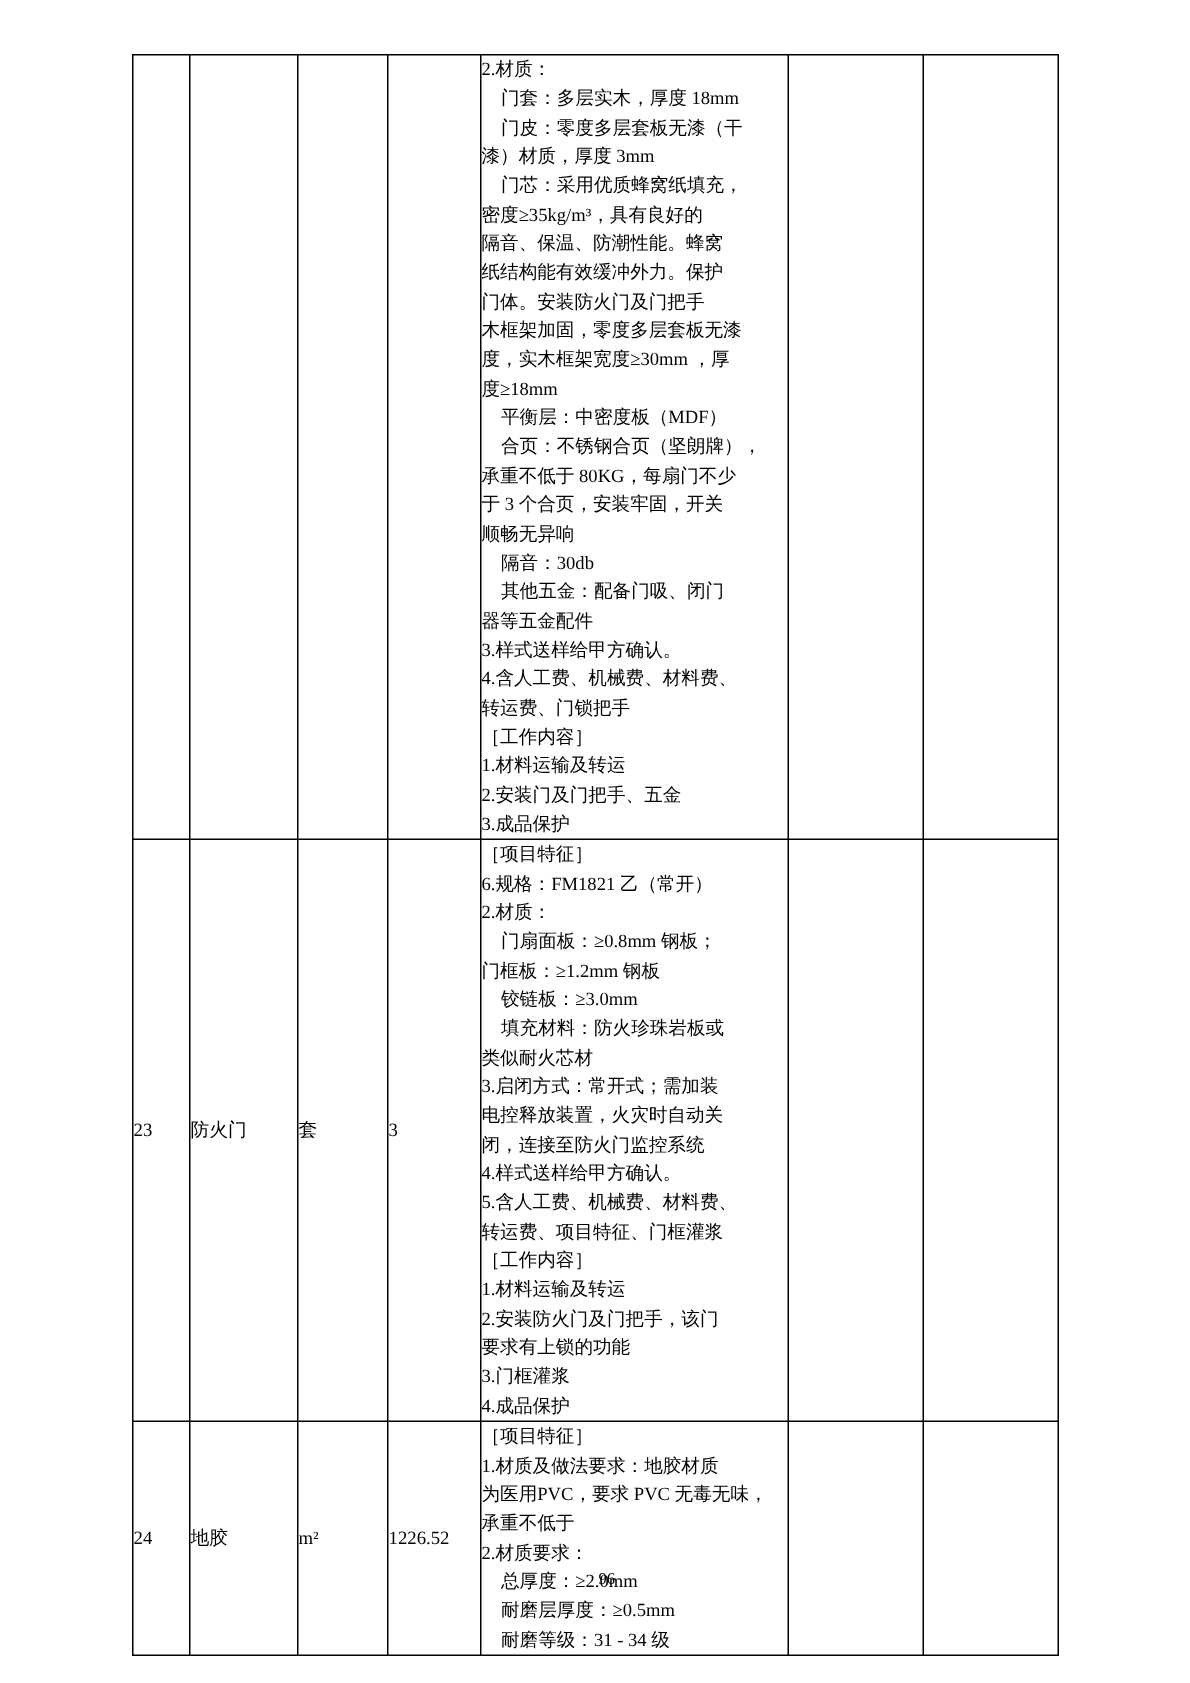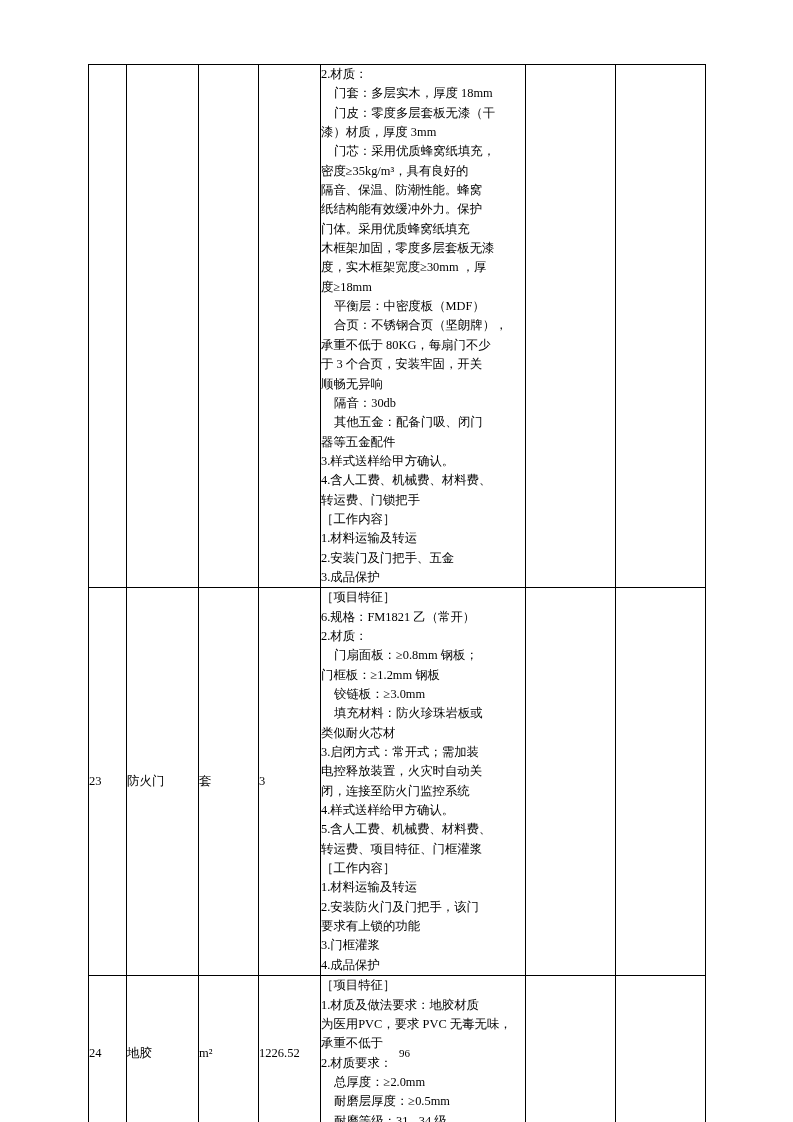--- a/index.html
+++ b/index.html
@@ -12,21 +12,21 @@
     height: 1122px;
     font-family: "Liberation Serif", "DejaVu Serif", serif;
     color: #000000;
     position: relative;
   }
   .page {
     position: relative;
     width: 793px;
     height: 1122px;
     box-sizing: border-box;
-    padding: 64px 88px 0 88px;
+    padding: 36px 88px 0 88px;
   }
   table.spec {
     border-collapse: collapse;
     table-layout: fixed;
     width: 617px;
     margin: 0;
   }
   table.spec td {
     border: 1px solid #000000;
     vertical-align: middle;
@@ -92,21 +92,21 @@
         <td class="cell-center"></td>
         <td class="desc">
           <div class="ln">2.材质：</div>
           <div class="ln indent1">门套：多层实木，厚度 18mm</div>
           <div class="ln indent1">门皮：零度多层套板无漆（干</div>
           <div class="ln">漆）材质，厚度 3mm</div>
           <div class="ln indent1">门芯：采用优质蜂窝纸填充，</div>
           <div class="ln">密度≥35kg/m³，具有良好的</div>
           <div class="ln">隔音、保温、防潮性能。蜂窝</div>
           <div class="ln">纸结构能有效缓冲外力。保护</div>
-          <div class="ln">门体。采用优质蜂窝纸填充</div>
+          <div class="ln">门体。安装防火门及门把手</div>
           <div class="ln">木框架加固，零度多层套板无漆</div>
           <div class="ln">度，实木框架宽度≥30mm ，厚</div>
           <div class="ln">度≥18mm</div>
           <div class="ln indent1">平衡层：中密度板（MDF）</div>
           <div class="ln indent1">合页：不锈钢合页（坚朗牌），</div>
           <div class="ln">承重不低于 80KG，每扇门不少</div>
           <div class="ln">于 3 个合页，安装牢固，开关</div>
           <div class="ln">顺畅无异响</div>
           <div class="ln indent1">隔音：30db</div>
           <div class="ln indent1">其他五金：配备门吸、闭门</div>

